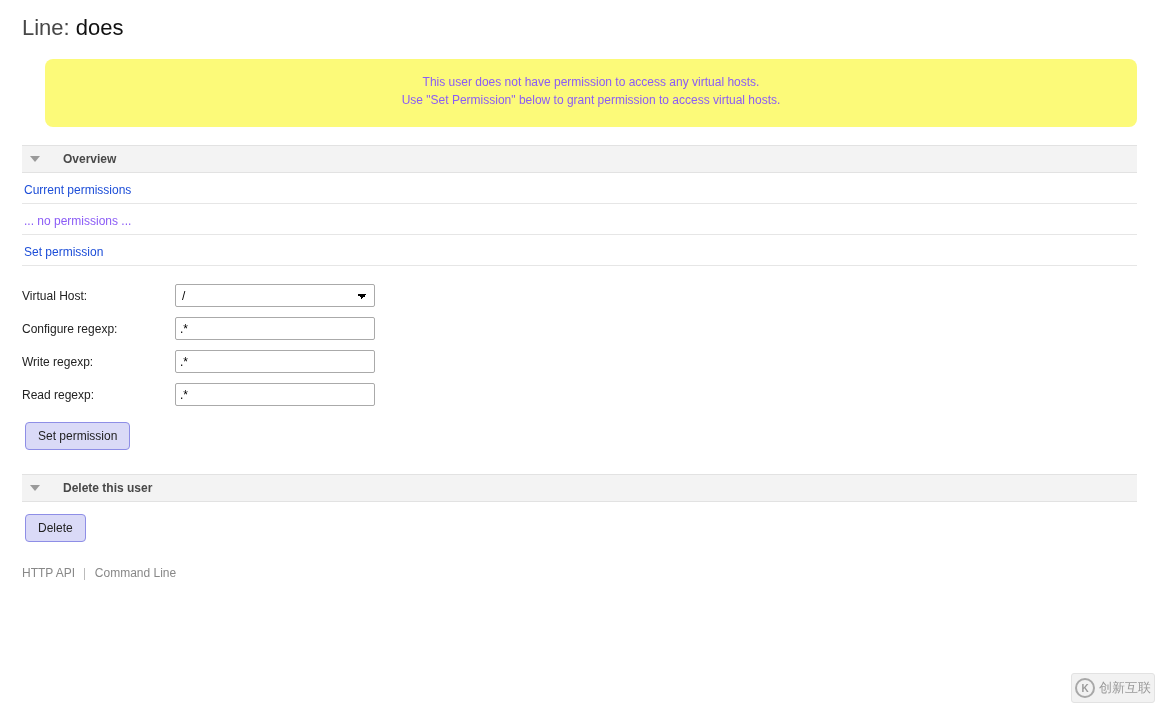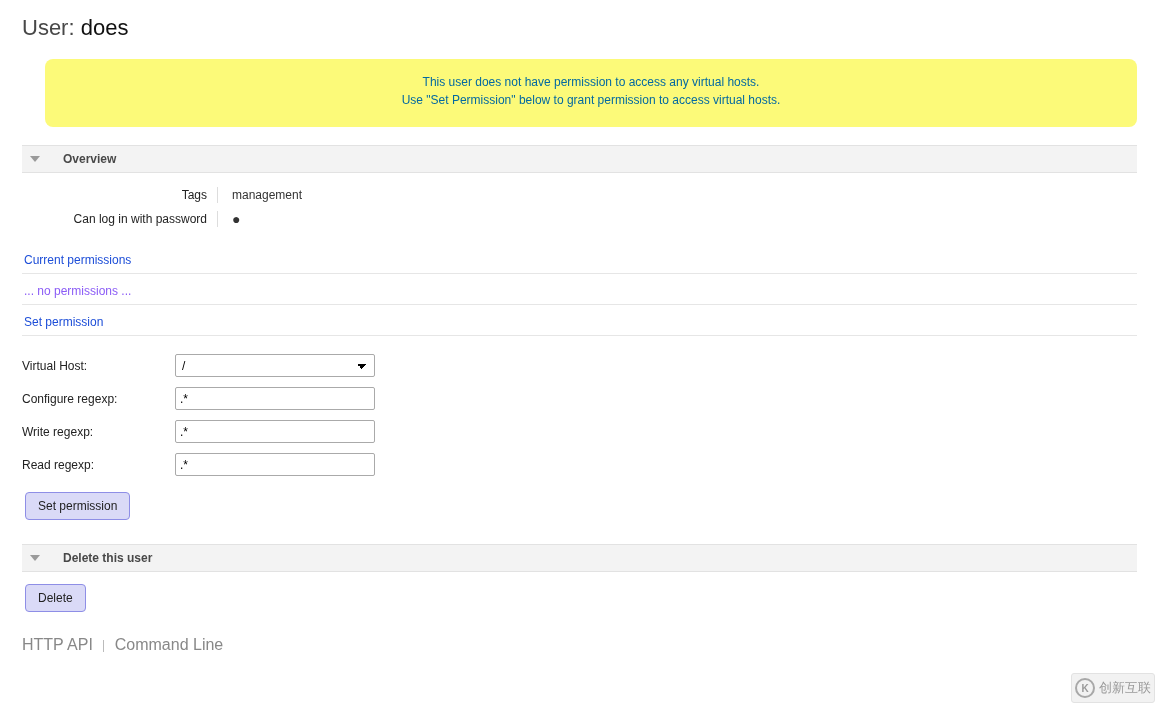--- a/index.html
+++ b/index.html
@@ -16,21 +16,21 @@
       color: #484848;
       padding: 15px 0 10px 22px;
     }
     .page-title b { font-weight: normal; color: #111; }
     .warning-banner {
       background: #fcfa79;
       border-radius: 8px;
       margin: 8px 22px 18px 45px;
       padding: 14px 0 18px 0;
       text-align: center;
-      color: #0369a1;
+      color: #8b5cf6;
       line-height: 1.5;
     }
     .section {
       margin: 0 22px;
     }
     .section-header {
       background: #f3f3f3;
       border-top: 1px solid #e2e2e2;
       border-bottom: 1px solid #e2e2e2;
       padding: 6px 5px 6px 8px;
@@ -119,21 +119,21 @@
       padding: 6px 12px;
       font-family: inherit;
       font-size: 12px;
       color: #222;
       cursor: pointer;
       margin: 2px 0 14px 3px;
     }
     .footer-links {
       margin: 10px 0 12px 22px;
       color: #888;
-      font-size: 16px;
+      font-size: 12px;
     }
     .footer-links a {
       color: #888;
       text-decoration: none;
       cursor: pointer;
     }
     .footer-sep {
       display: inline-block;
       border-left: 1px solid #bbb;
       height: 12px;
@@ -169,44 +169,32 @@
     .watermark-text {
       font-size: 13px;
       color: #888;
       line-height: 1.1;
     }
   </style>
 </head>
 <body>
 
 <h1 class="page-title">
-  <span>User: </span><b>does</b>
+  <span>Line: </span><b>does</b>
 </h1>
 
 <div class="warning-banner">
   <div>This user does not have permission to access any virtual hosts.</div>
   <div>Use "Set Permission" below to grant permission to access virtual hosts.</div>
 </div>
 
 <div class="section">
   <div class="section-header">
     <span class="tri tri-down"></span>
     <span>Overview</span>
-  </div>
-  <div class="overview-table">
-    <div class="ov-row">
-      <div class="ov-label">Tags</div>
-      <div class="ov-sep">management</div>
-    </div>
-    <div class="ov-row">
-      <div class="ov-label">Can log in with password</div>
-      <div class="ov-sep">
-          <span class="bullet">●</span>
-        </div>
-    </div>
   </div>
 
   <div class="subheader">Current permissions</div>
   <div class="no-perms">... no permissions ...</div>
   <div class="subheader">Set permission</div>
 
   <div class="form-grid">
     <div class="form-label">Virtual Host:</div>
     <select>
       <option>/</option>

